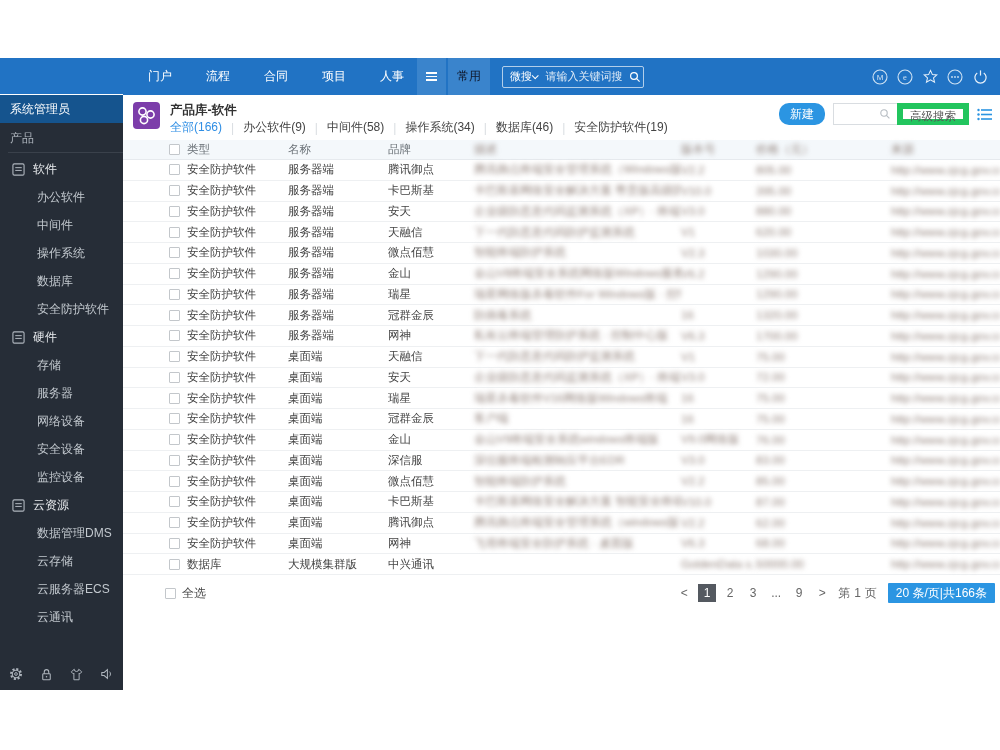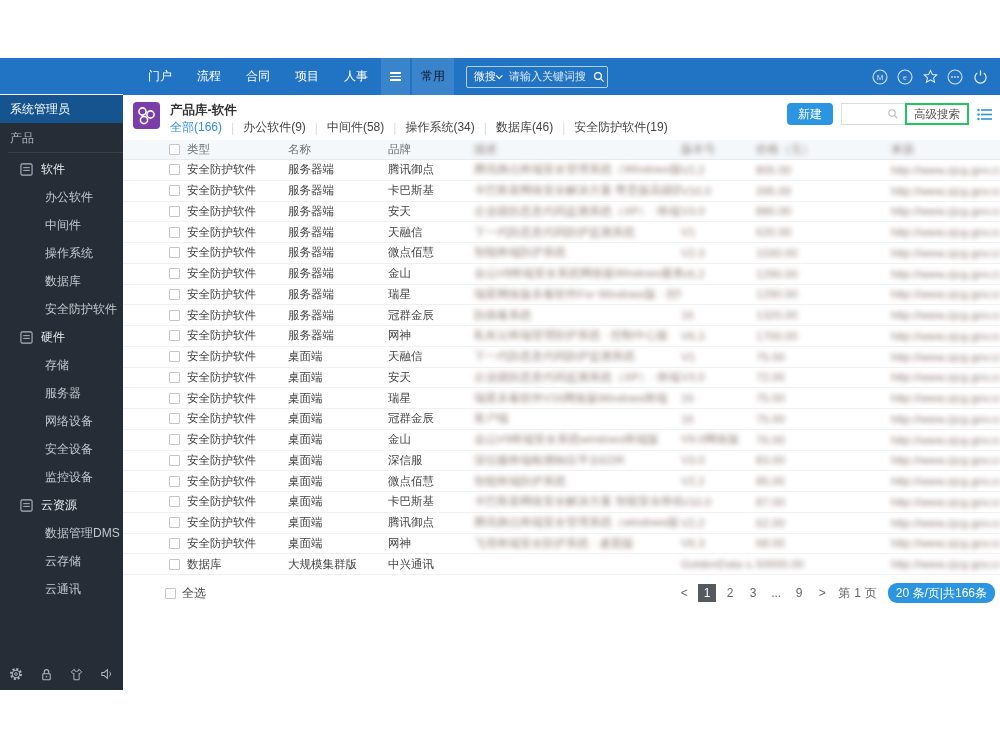--- a/index.html
+++ b/index.html
@@ -9,81 +9,81 @@
   
   #topbar { position:absolute; left:0; top:58px; width:1000px; height:37px; background:#2173c4; display:flex; align-items:stretch; }
   #logo-area { width:123px; background:#fff; position:relative; flex:none; padding:2px 0 0 5px;margin-top:36px; }
   #logo-row { display:flex; align-items:center; gap:4px; }
   #logo-mark { width:17px; height:17px; border-radius:50%; border:2px solid #1b3f8f; position:relative; overflow:hidden; background:#fff; flex:none; }
   #logo-mark::before { content:""; position:absolute; left:1px; top:5px; width:11px; height:5px; background:#c42a2a; border-radius:2px; transform:rotate(-20deg); }
   #brand-title { font-size:11.5px; font-weight:bold; color:#1b3f8f; letter-spacing:1px; white-space:nowrap; }
   #brand-sub { font-size:4.5px; color:#888; margin-left:23px; margin-top:-1px; white-space:nowrap; }
   #brand-login { font-size:8.5px; color:#3aaa3a; text-align:center; margin-top:3px; white-space:nowrap; }
 
-  #nav { display:flex; align-items:center; gap:3px; margin-left:14px; }
+  #nav { display:flex; align-items:center; gap:12px; margin-left:14px; }
   .nav-item { color:#fff; font-size:12px; padding:0 11px; height:37px; line-height:37px; cursor:pointer; }
   .nav-btn { background:#3a84cc; height:37px; display:flex; align-items:center; padding:0 9px; margin-left:2px; color:#0f172a; font-size:12px; cursor:pointer; }
   .burger { display:inline-block; width:11px; }
   .burger span { display:block; height:1.5px; background:#fff; margin:2px 0; }
 
   #wesearch { display:flex; align-items:center; margin-left:12px; height:22px; border:1px solid rgba(255,255,255,.65); border-radius:2px; color:#fff; font-size:11px; align-self:center; }
   #wesearch .scope { padding:0 4px 0 7px; display:flex; align-items:center; gap:0; }
-  #wesearch .ph { color:rgba(255,255,255,.85); padding:0 4px; width:86px; white-space:nowrap; overflow:hidden; }
+  #wesearch .ph { color:rgba(255,255,255,.85); padding:0 4px; width:86px; white-space:nowrap; overflow:hidden;text-align:center; }
   .chev { display:inline-block; width:5px; height:5px; border-right:1px solid currentColor; border-bottom:1px solid currentColor; transform:rotate(45deg) translateY(-1px); }
 
   #top-icons { margin-left:auto; display:flex; align-items:center; gap:9px; padding-right:12px; }
   .tico { width:16px; height:16px; display:flex; align-items:center; justify-content:center; cursor:pointer; }
 
   
   #sidebar { position:absolute; left:0; top:95px; width:139px; height:595px; background:#262d37; color:#b9c0c8; font-size:12px; }
   #side-role { height:28px; line-height:28px; background:#15548e; color:#fff; padding-left:10px; }
   #side-section { height:27px; line-height:30px; padding-left:10px; color:#aeb5bd; }
   #side-divider { height:1px; background:#3a414b; margin:2px 8px 0 8px; }
-  #side-menu { position:absolute; top:60px; left:8px; right:0; }
+  #side-menu { position:absolute; top:60px; left:0; right:0; }
   .grp-head { height:28px; display:flex; align-items:center; color:#e8ebee; cursor:pointer; }
   .grp-head .gico { margin:0 8px 0 12px; flex:none; display:flex; }
   .grp-head .gchev { margin-left:auto; margin-right:10px; color:#8a929c; }
   .grp-item { height:28px; line-height:28px; padding-left:37px; color:#c3c9cf; cursor:pointer; white-space:nowrap; }
   #side-tools { position:absolute; left:0; bottom:8px; width:123px; display:flex; justify-content:space-around; align-items:center; }
   .stool { cursor:pointer; display:flex; }
 
   
   #main { position:absolute; left:123px; top:95px; width:877px; height:595px; background:#fff; }
   #main-head { position:relative; height:60px; border-bottom:1px solid #e3e6ea; }
   #app-icon { position:absolute; left:10px; top:7px; }
   #page-title { position:absolute; left:47px; top:7px; font-size:12.5px; font-weight:bold; color:#333; }
   #tabs { position:absolute; left:47px; top:24px; display:flex; align-items:center; font-size:12px; color:#444; }
   .tab { cursor:pointer; white-space:nowrap; }
   .tab.active { color:#2f8ee4; }
   .tab-sep { color:#d9dde1; margin:0 9px; }
   #notch { position:absolute; left:55px; bottom:-5px; width:8px; height:8px; background:#fff; border-left:1px solid #dde1e5; border-top:1px solid #dde1e5; transform:rotate(45deg); }
   #head-actions { position:absolute; right:8px; top:8px; display:flex; align-items:center; gap:8px; }
-  #btn-new { background:#2b95e2; color:#fff; font-size:12px; border:none; height:22px; padding:0 11px; border-radius:4px; cursor:pointer; }
+  #btn-new { background:#2b95e2; color:#fff; font-size:12px; border:none; height:22px; padding:0 11px; border-radius:10px; cursor:pointer; }
   #adv-wrap { display:flex; align-items:center; height:22px; }
   #adv-input { width:46px; height:22px; border:1px solid #d9dde1; border-right:none; outline:none; font-size:11px; padding:0 2px 0 5px; }
   #adv-mag { height:22px; width:18px; border-top:1px solid #d9dde1; border-bottom:1px solid #d9dde1; display:flex; align-items:center; }
-  #adv-btn { height:22px; border:2px solid #22c55e; background:#fff; font-size:11.5px; color:#555; padding:0 7px; cursor:pointer; }
+  #adv-btn { height:22px; border:6px solid #22c55e; background:#fff; font-size:11.5px; color:#555; padding:0 7px; cursor:pointer; }
   #view-toggle { cursor:pointer; display:flex; }
 
   
   #tbl { position:absolute; left:0; top:45px; width:877px; }
   .trow { display:grid; grid-template-columns:28px 101px 100px 86px 207px 75px 135px 1fr; align-items:center; height:20.75px; border-bottom:1px solid #eef0f2; font-size:11.5px; color:#444;padding-left:36px; }
   #tbl-head.trow { background:#f4f8fb; color:#6b7278; height:20px; border-bottom:1px solid #e6eaee; }
   .cell { overflow:hidden; white-space:nowrap; text-overflow:clip; padding-right:6px; }
   .cb { width:11px; height:11px; border:1px solid #c3c7cb; border-radius:1px; background:#fff; margin-left:10px; cursor:pointer; }
   .bl { filter:blur(2.4px); color:#93837c; }
 
   
   #foot { position:absolute; left:0; top:483px; width:877px; height:30px; display:flex; align-items:center;padding-left:32px; }
   #select-all { display:flex; align-items:center; gap:6px; font-size:12px; color:#444; }
   #pager { margin-left:auto; display:flex; align-items:center; gap:5px; font-size:12px; color:#666; padding-right:5px; }
   .pg { min-width:18px; height:18px; line-height:18px; text-align:center; cursor:pointer; padding:0 2px; }
   .pg.active { background:#545960; color:#fff; }
   #jump { display:flex; gap:4px; align-items:center; margin:0 2px; }
-  #size-info { background:#2b95e2; color:#fff; height:20px; line-height:20px; padding:0 8px; border-radius:9px; cursor:pointer; margin-left:4px; white-space:nowrap; }
+  #size-info { background:#2b95e2; color:#fff; height:20px; line-height:20px; padding:0 8px; border-radius:1px; cursor:pointer; margin-left:4px; white-space:nowrap; }
 </style>
 </head>
 <body>
 
 <div id="canvas">
 
   <div id="topbar">
     <div id="logo-area">
       <div id="logo-row">
         <span id="logo-mark"></span>
@@ -204,20 +204,21 @@
               <rect x="1" y="1" width="12" height="12" rx="1.5" fill="none" stroke="#aeb5bd" stroke-width="1.2"></rect>
               <line x1="3.5" y1="5" x2="10.5" y2="5" stroke="#aeb5bd" stroke-width="1.1"></line>
               <line x1="3.5" y1="8" x2="10.5" y2="8" stroke="#aeb5bd" stroke-width="1.1"></line>
             </svg>
           </span>
           <span>云资源</span>
           <span class="chev gchev"></span>
         </div>
         <div class="grp-item">数据管理DMS</div>
         <div class="grp-item">云存储</div>
+        <div class="grp-item">云服务器ECS</div>
         <div class="grp-item">云通讯</div>
       </div>
     <div id="side-tools">
       <span class="stool">
         <svg width="16" height="16" viewBox="0 0 20 20">
             <circle cx="10" cy="10" r="6.2" fill="none" stroke="#aeb5bd" stroke-width="2.6" stroke-dasharray="2.6 2.2"></circle>
             <circle cx="10" cy="10" r="4.6" fill="none" stroke="#aeb5bd" stroke-width="1.3"></circle>
             <circle cx="10" cy="10" r="1.7" fill="none" stroke="#aeb5bd" stroke-width="1.2"></circle>
           </svg>
       </span>

